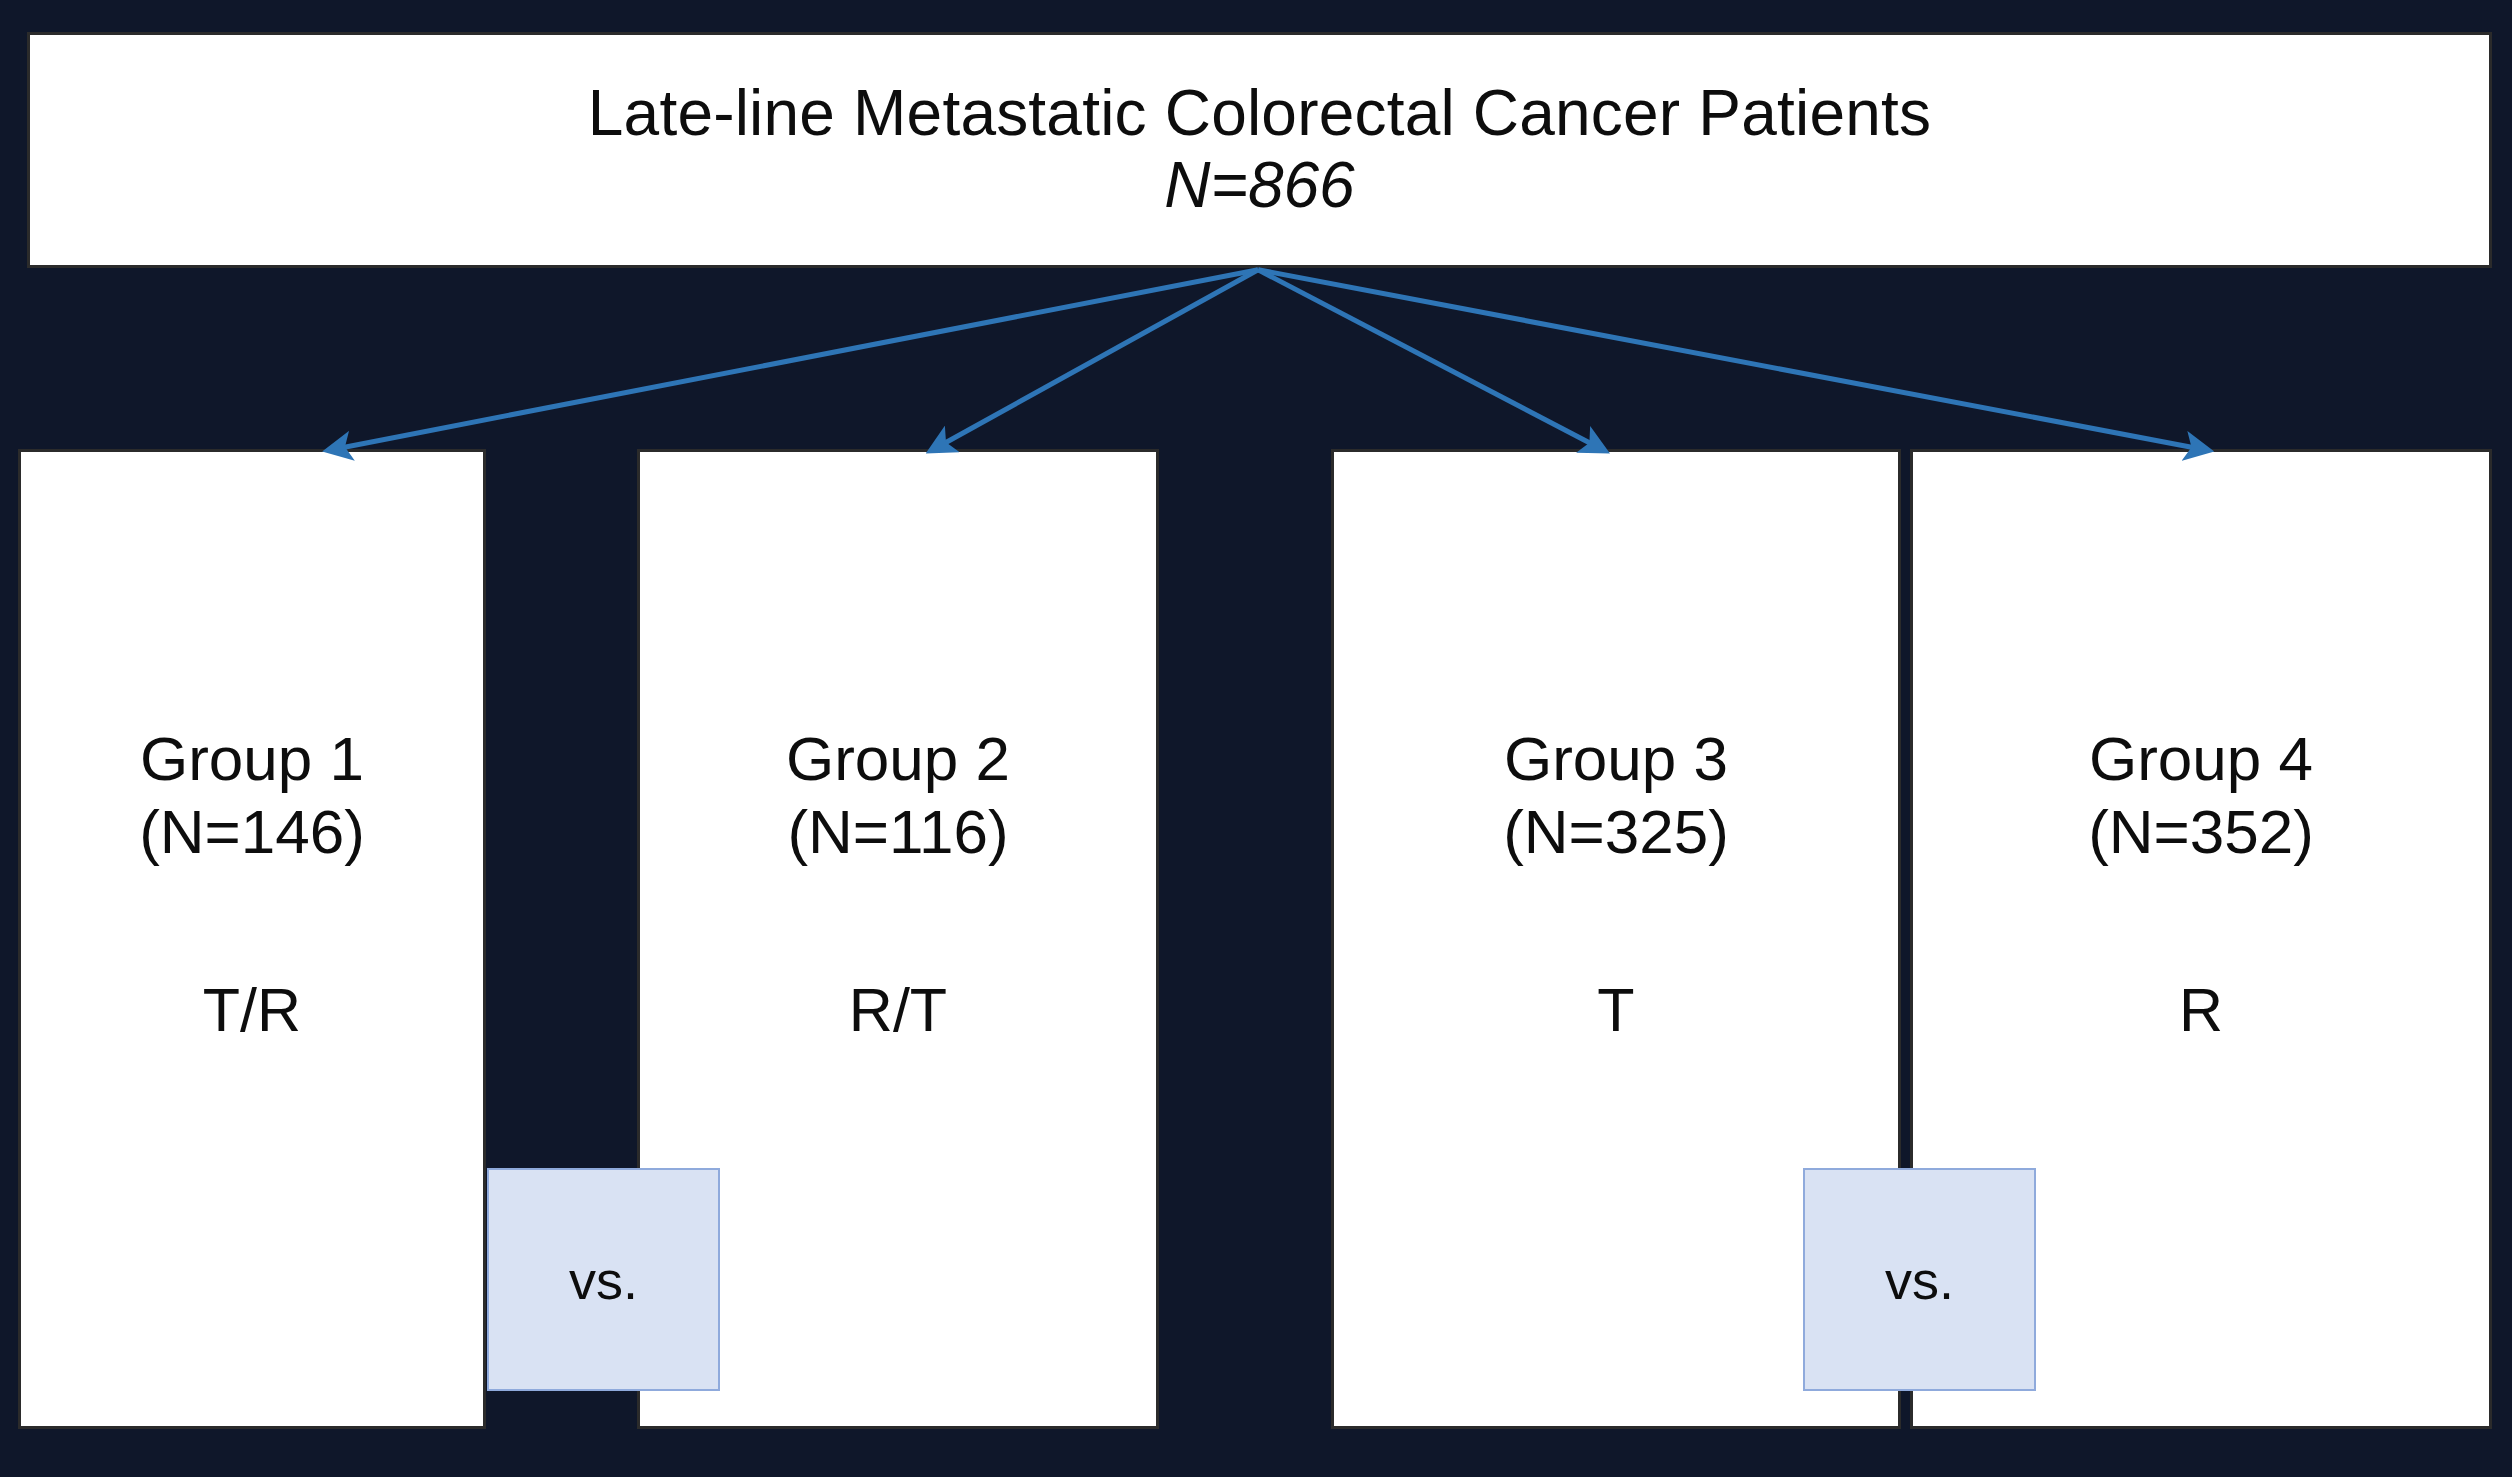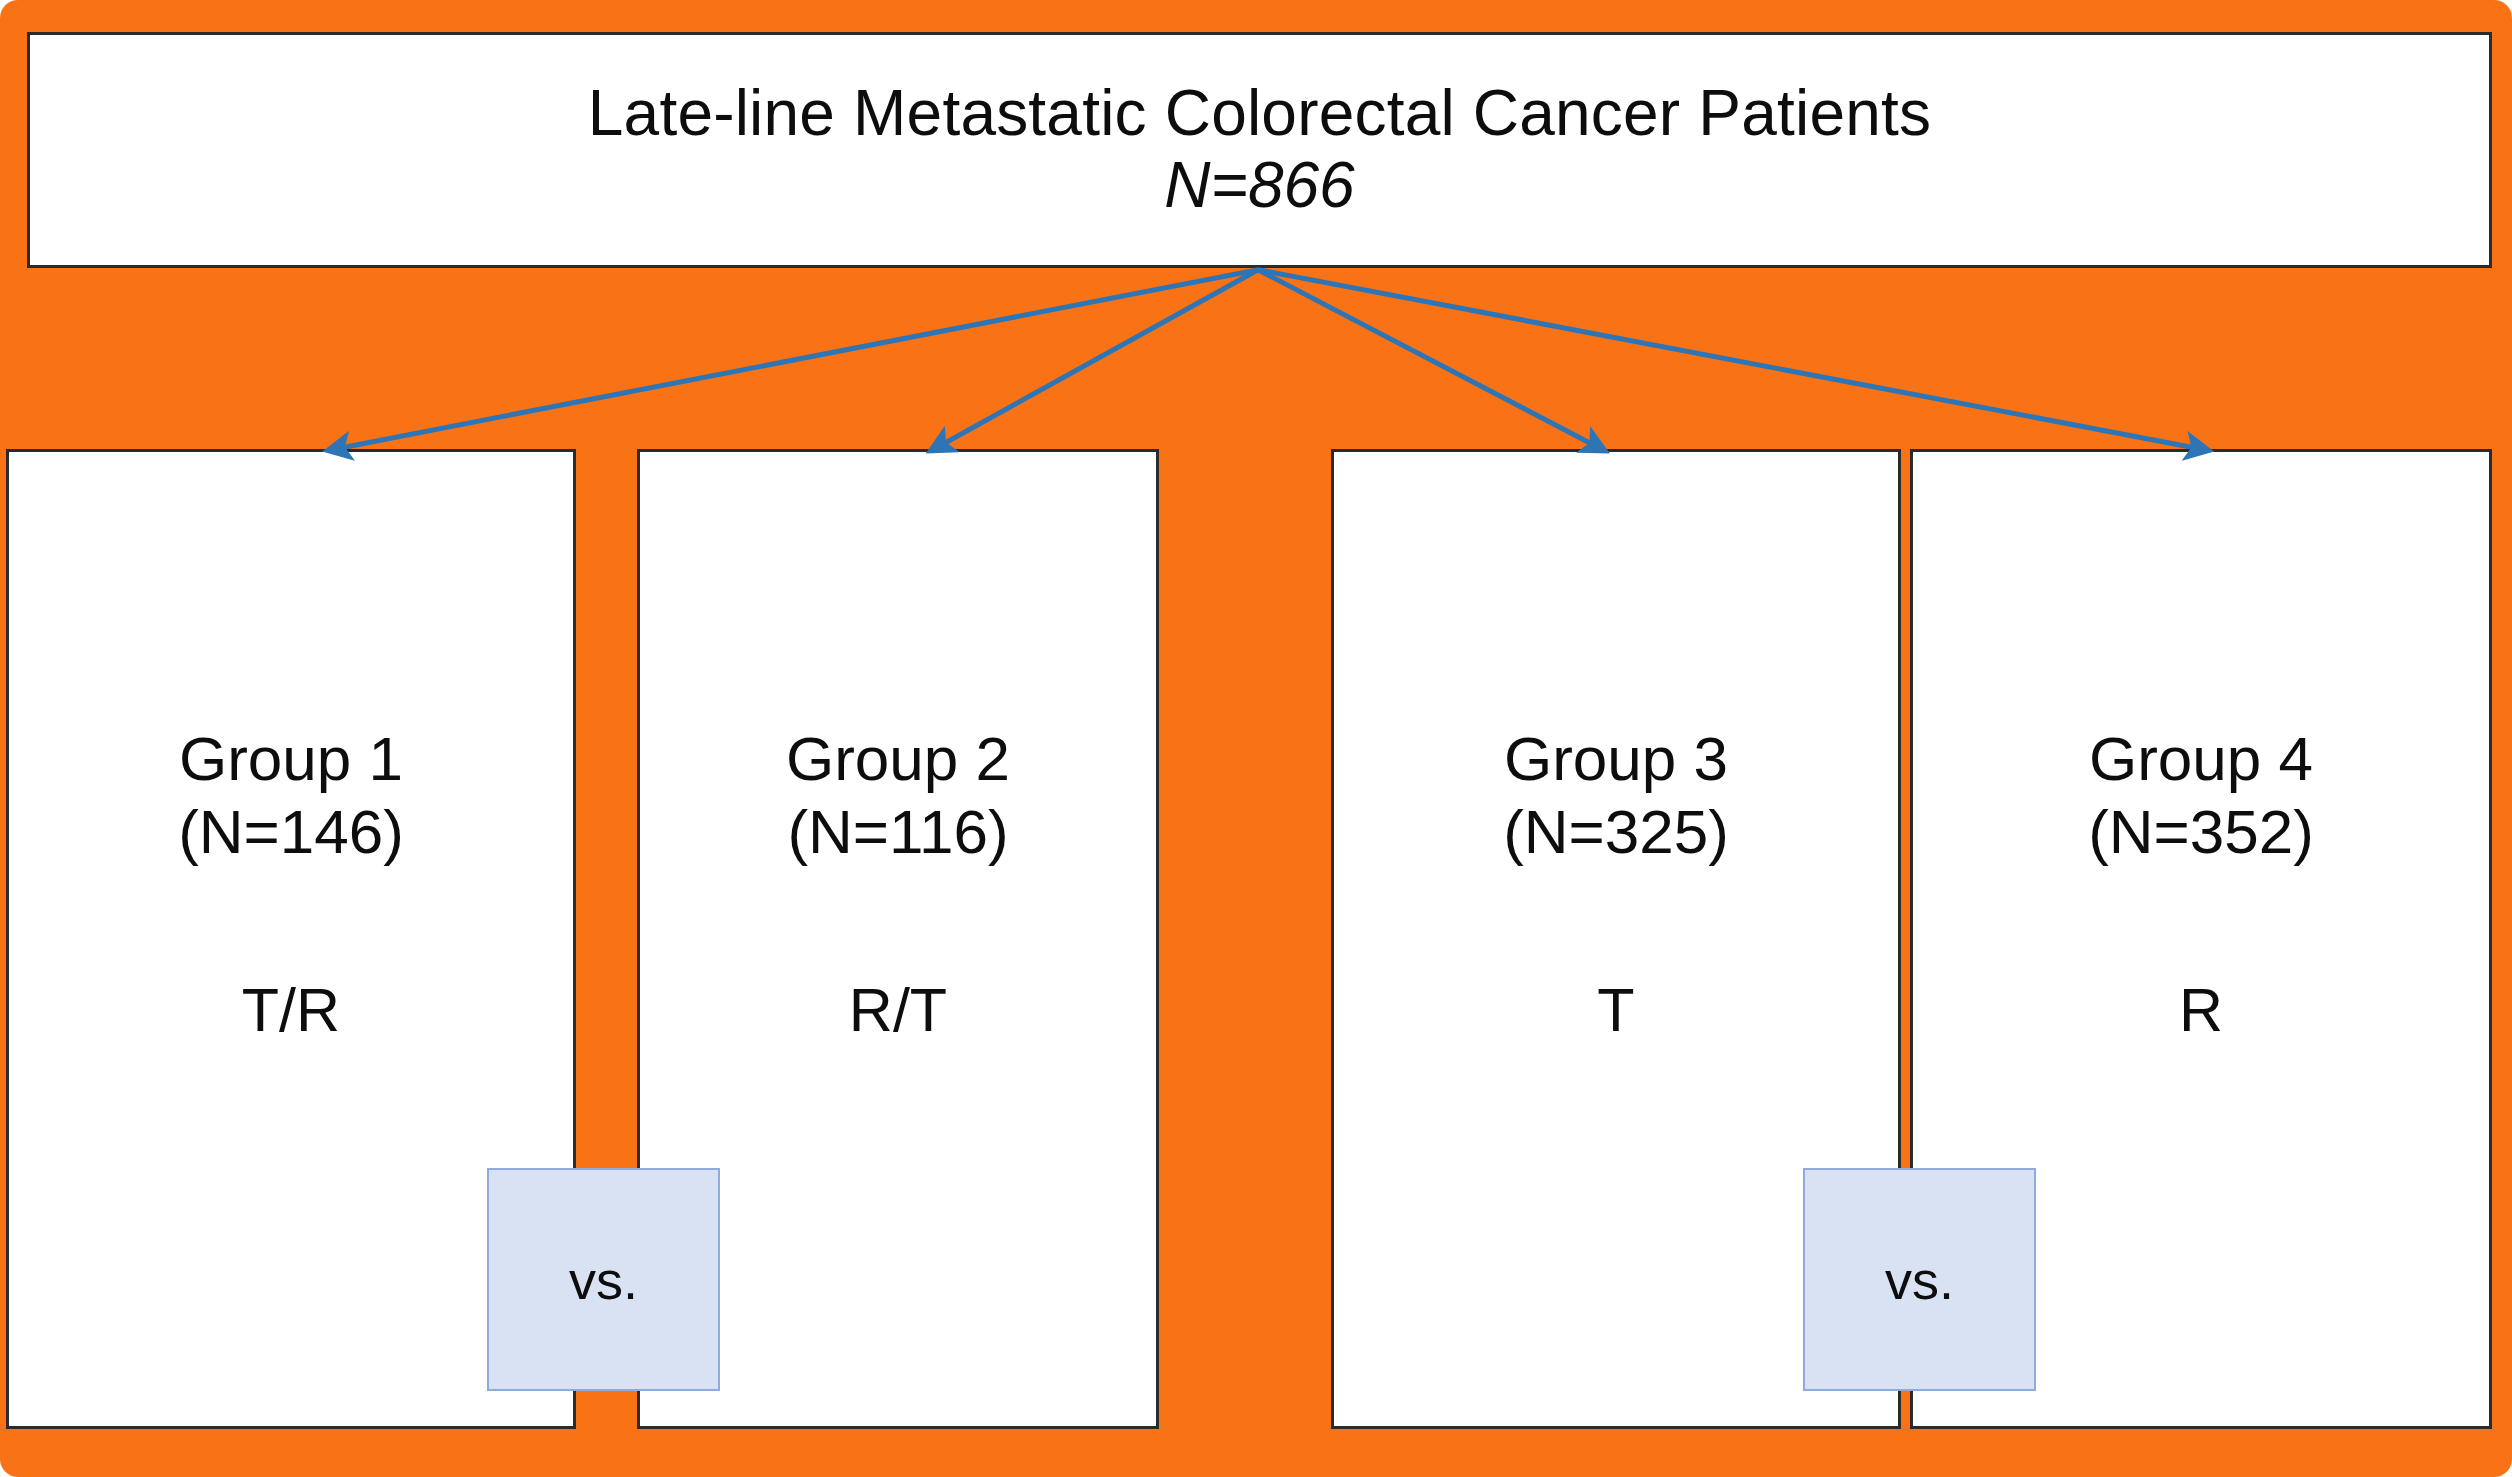--- a/index.html
+++ b/index.html
@@ -8,23 +8,22 @@
     background: #ffffff;
   }
   body {
     font-family: "Liberation Sans", sans-serif;
     -webkit-font-smoothing: antialiased;
   }
   #canvas {
     position: relative;
     width: 2512px;
     height: 1477px;
-    background: #f97316;
+    background: #0f172a;
     overflow: hidden;
-    border-radius: 18px;
   }
 
   
   .root-box {
     position: absolute;
     left: 27px;
     top: 32px;
     width: 2465px;
     height: 236px;
     box-sizing: border-box;
@@ -83,21 +82,21 @@
     position: absolute;
     left: 0;
     right: 0;
     top: 523px;
     text-align: center;
     font-size: 61px;
     color: #0d0d0d;
   }
 
   
-  #group-box-1 { left: 6px;   width: 570px; }
+  #group-box-1 { left: 18px;   width: 468px; }
   #group-box-2 { left: 637px;  width: 522px; }
   #group-box-3 { left: 1331px; width: 570px; }
   #group-box-4 { left: 1910px; width: 582px; }
 
   
   .vs-chip {
     position: absolute;
     box-sizing: border-box;
     width: 233px;
     height: 223px;

